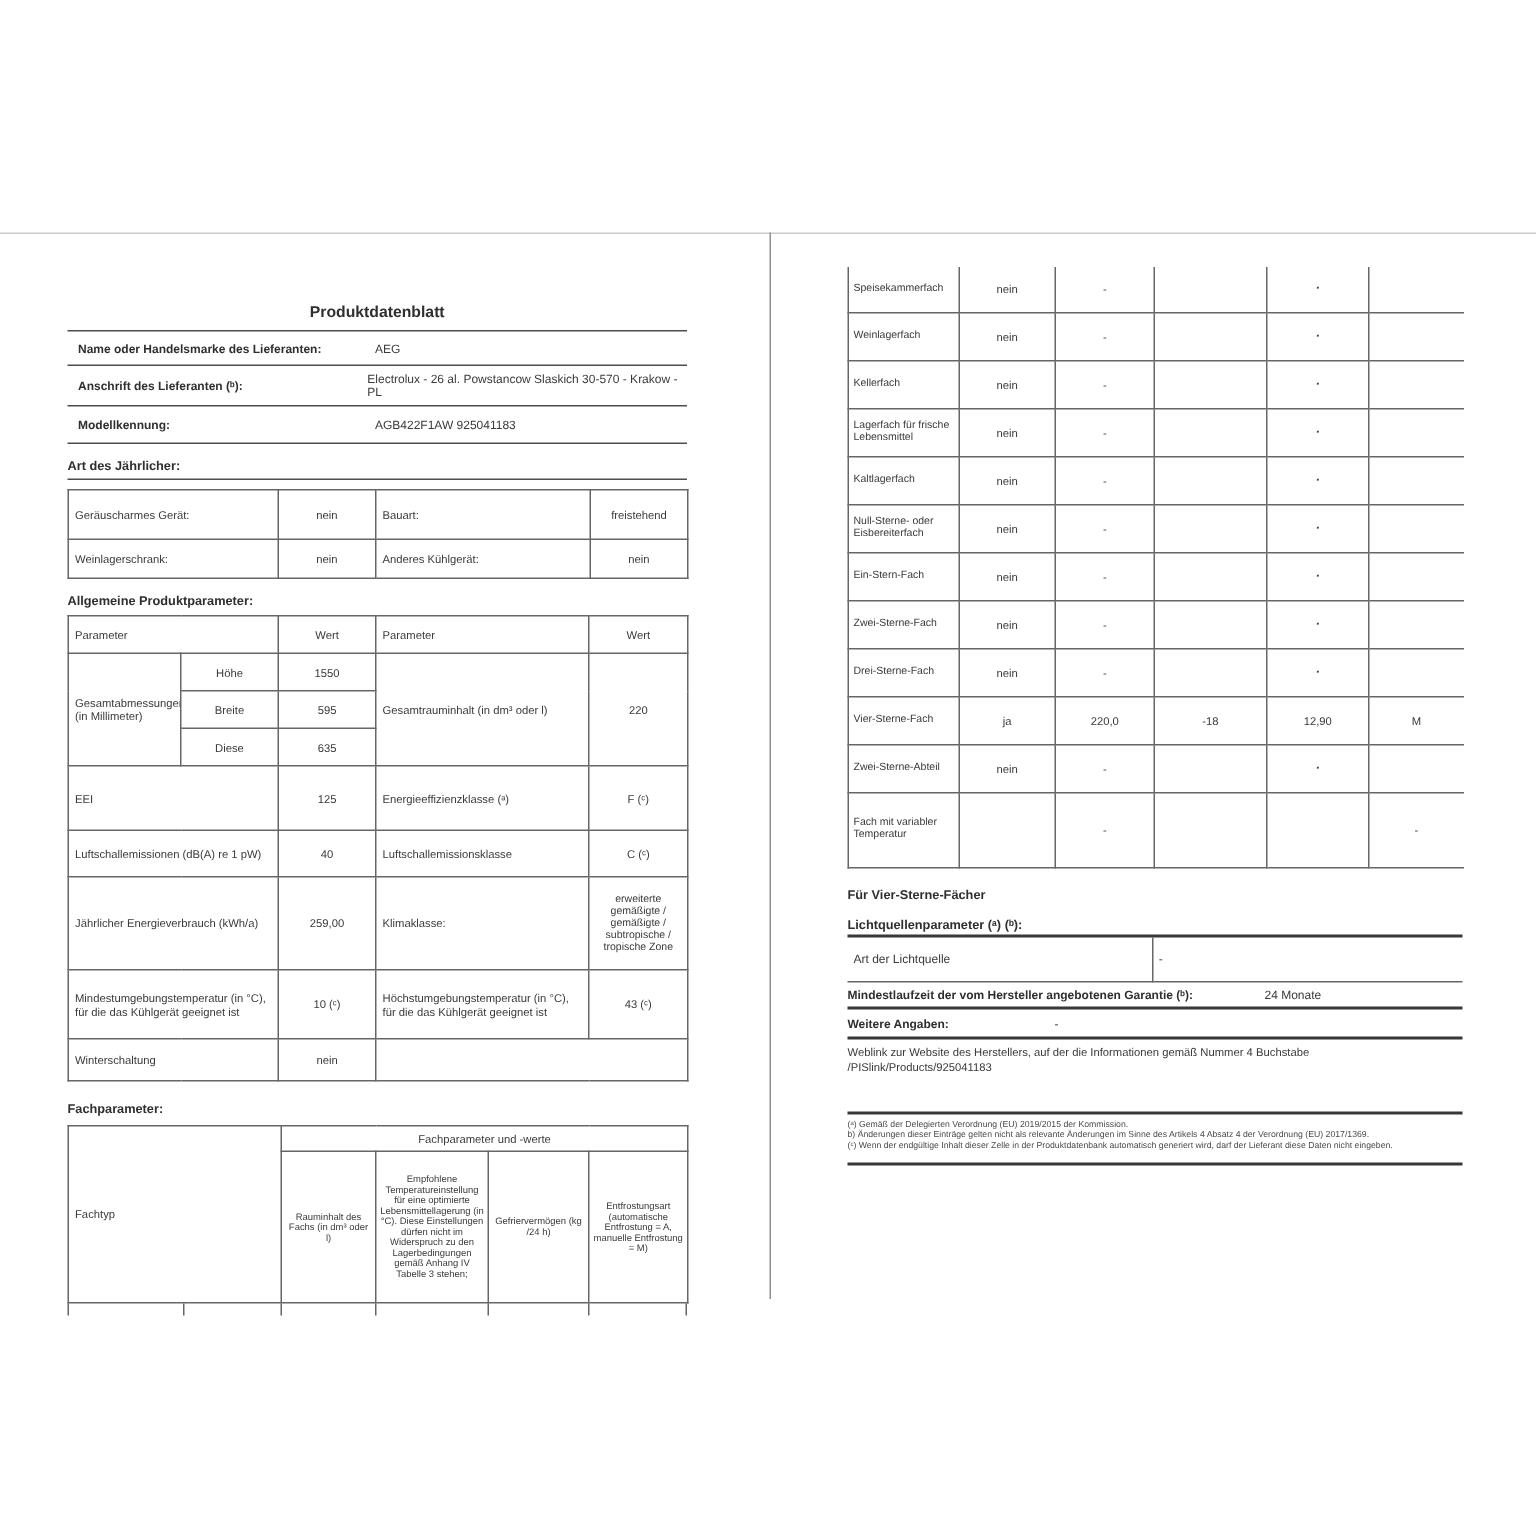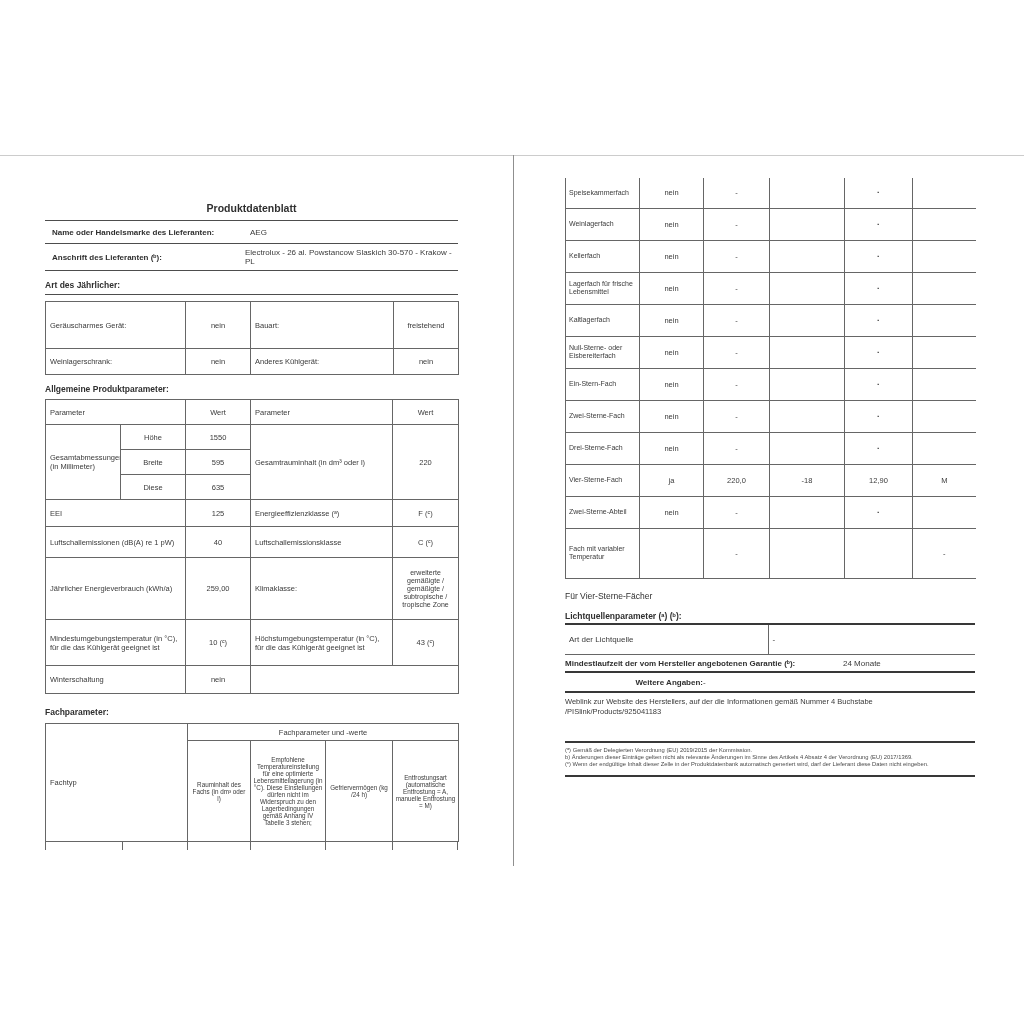--- a/index.html
+++ b/index.html
@@ -31,34 +31,34 @@
   .sq { font-size:5px; line-height:1; }
   .stub { position:relative; height:8px; width:413px; }
   .stub i { position:absolute; top:0; width:1px; height:8px; background:#666; display:block; }
 
   
   .page-right { position:absolute; left:565px; top:178px; width:410px; }
   table.t2 { width:410px; }
   .t2 td:last-child { border-right:none; }
   .t2 tr.no-top td { border-top:none; }
   .t2 .name { font-size:7px; line-height:8px; padding-left:3px; }
-  .rsec-h { margin-top:12px; font-size:8.5px; font-weight:normal; color:#2f2f2f; }
+  .rsec-h { margin-top:12px; font-size:8.5px; font-weight:bold; color:#2f2f2f; }
   .t-half { margin-top:8px; width:410px; }
   .t-half td { border:none; border-top:1px solid #666; border-bottom:1px solid #666; font-size:8px; }
   .t-half td:first-child { border-right:1px solid #666; }
   .light-h { margin-top:10px; font-size:8.5px; font-weight:bold; border-bottom:2px solid #383838;
              padding-bottom:2px; color:#2f2f2f; }
   .t-light { width:410px; }
   .t-light td { border:none; border-bottom:1px solid #666; font-size:8px; }
   .t-light td:first-child { border-right:1px solid #666; }
   .flex-row { display:flex; align-items:center; border-bottom:2px solid #383838; }
   .warranty { height:18px; }
   .warranty .lbl { width:278px; font-size:8px; font-weight:bold; color:#2f2f2f; }
   .warranty .val { font-size:8px; }
-  .more { height:20px;text-align:right; }
+  .more { height:20px; }
   .more .lbl { width:138px; font-size:8px; font-weight:bold; color:#2f2f2f; }
   .more .val { font-size:8px; }
   .weblink { border-bottom:2px solid #383838; padding:4px 0 24px 0; font-size:7.5px; line-height:10px; }
   .footnotes { border-bottom:2px solid #383838; padding:4px 0 7px 0; font-size:5.8px; line-height:7px;
                color:#4a4a4a; }
 </style>
 </head>
 <body>
 
 <div class="canvas">
@@ -70,33 +70,37 @@
 
     <div class="sup-block">
       <div class="sup-row">
         <span class="sup-label">Name oder Handelsmarke des Lieferanten:</span>
         <span class="sup-value">AEG</span>
       </div>
       <div class="sup-row tall">
         <span class="sup-label">Anschrift des Lieferanten (ᵇ):</span>
         <span class="sup-value">Electrolux - 26 al. Powstancow Slaskich 30-570 - Krakow - PL</span>
       </div>
+      <div class="sup-row mid">
+        <span class="sup-label">Modellkennung:</span>
+        <span class="sup-value">AGB422F1AW 925041183</span>
+      </div>
     </div>
 
     <div class="sec-h underl">Art des Jährlicher:</div>
 
     <table class="t-type">
       <colgroup>
           <col style="width:140px">
           <col style="width:65px">
           <col style="width:143px">
           <col style="width:65px">
         </colgroup>
       <tbody>
-          <tr style="height:47px">
+          <tr style="height:33px">
         <td>Geräuscharmes Gerät:</td>
         <td class="c">nein</td>
         <td>Bauart:</td>
         <td class="c">freistehend</td>
       </tr>
       <tr style="height:26px">
         <td>Weinlagerschrank:</td>
         <td class="c">nein</td>
         <td>Anderes Kühlgerät:</td>
         <td class="c">nein</td>
@@ -129,21 +133,21 @@
         <td rowspan="3" class="c">220</td>
       </tr>
       <tr style="height:25px">
         <td class="c">Breite</td>
         <td class="c">595</td>
       </tr>
       <tr style="height:25px">
         <td class="c">Diese</td>
         <td class="c">635</td>
       </tr>
-      <tr style="height:27px">
+      <tr style="height:43px">
         <td colspan="2">EEI</td>
         <td class="c">125</td>
         <td>Energieeffizienzklasse (ᵃ)</td>
         <td class="c">F (ᶜ)</td>
       </tr>
       <tr style="height:31px">
         <td colspan="2">Luftschallemissionen (dB(A) re 1 pW)</td>
         <td class="c">40</td>
         <td>Luftschallemissionsklasse</td>
         <td class="c">C (ᶜ)</td>

